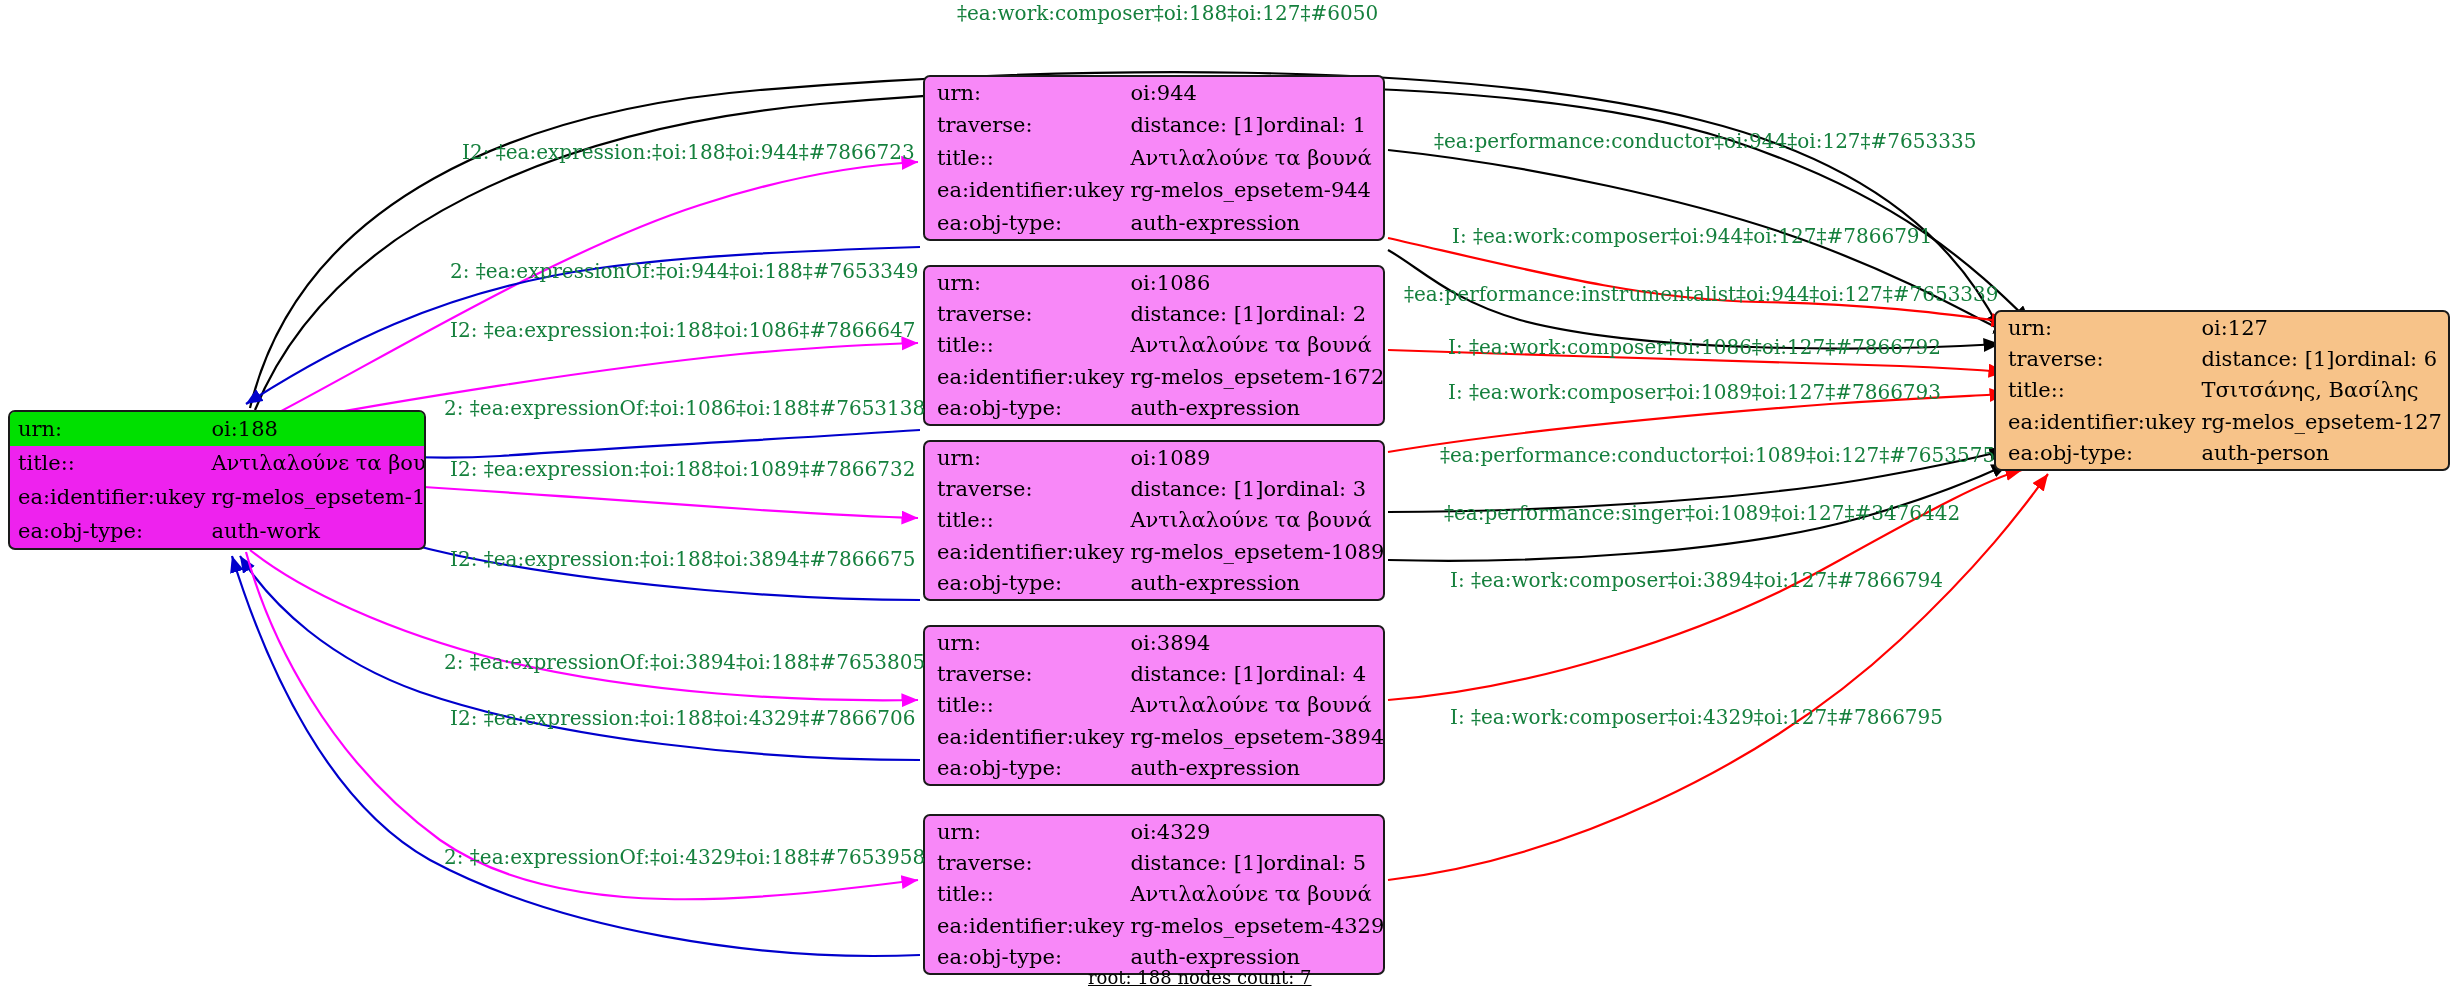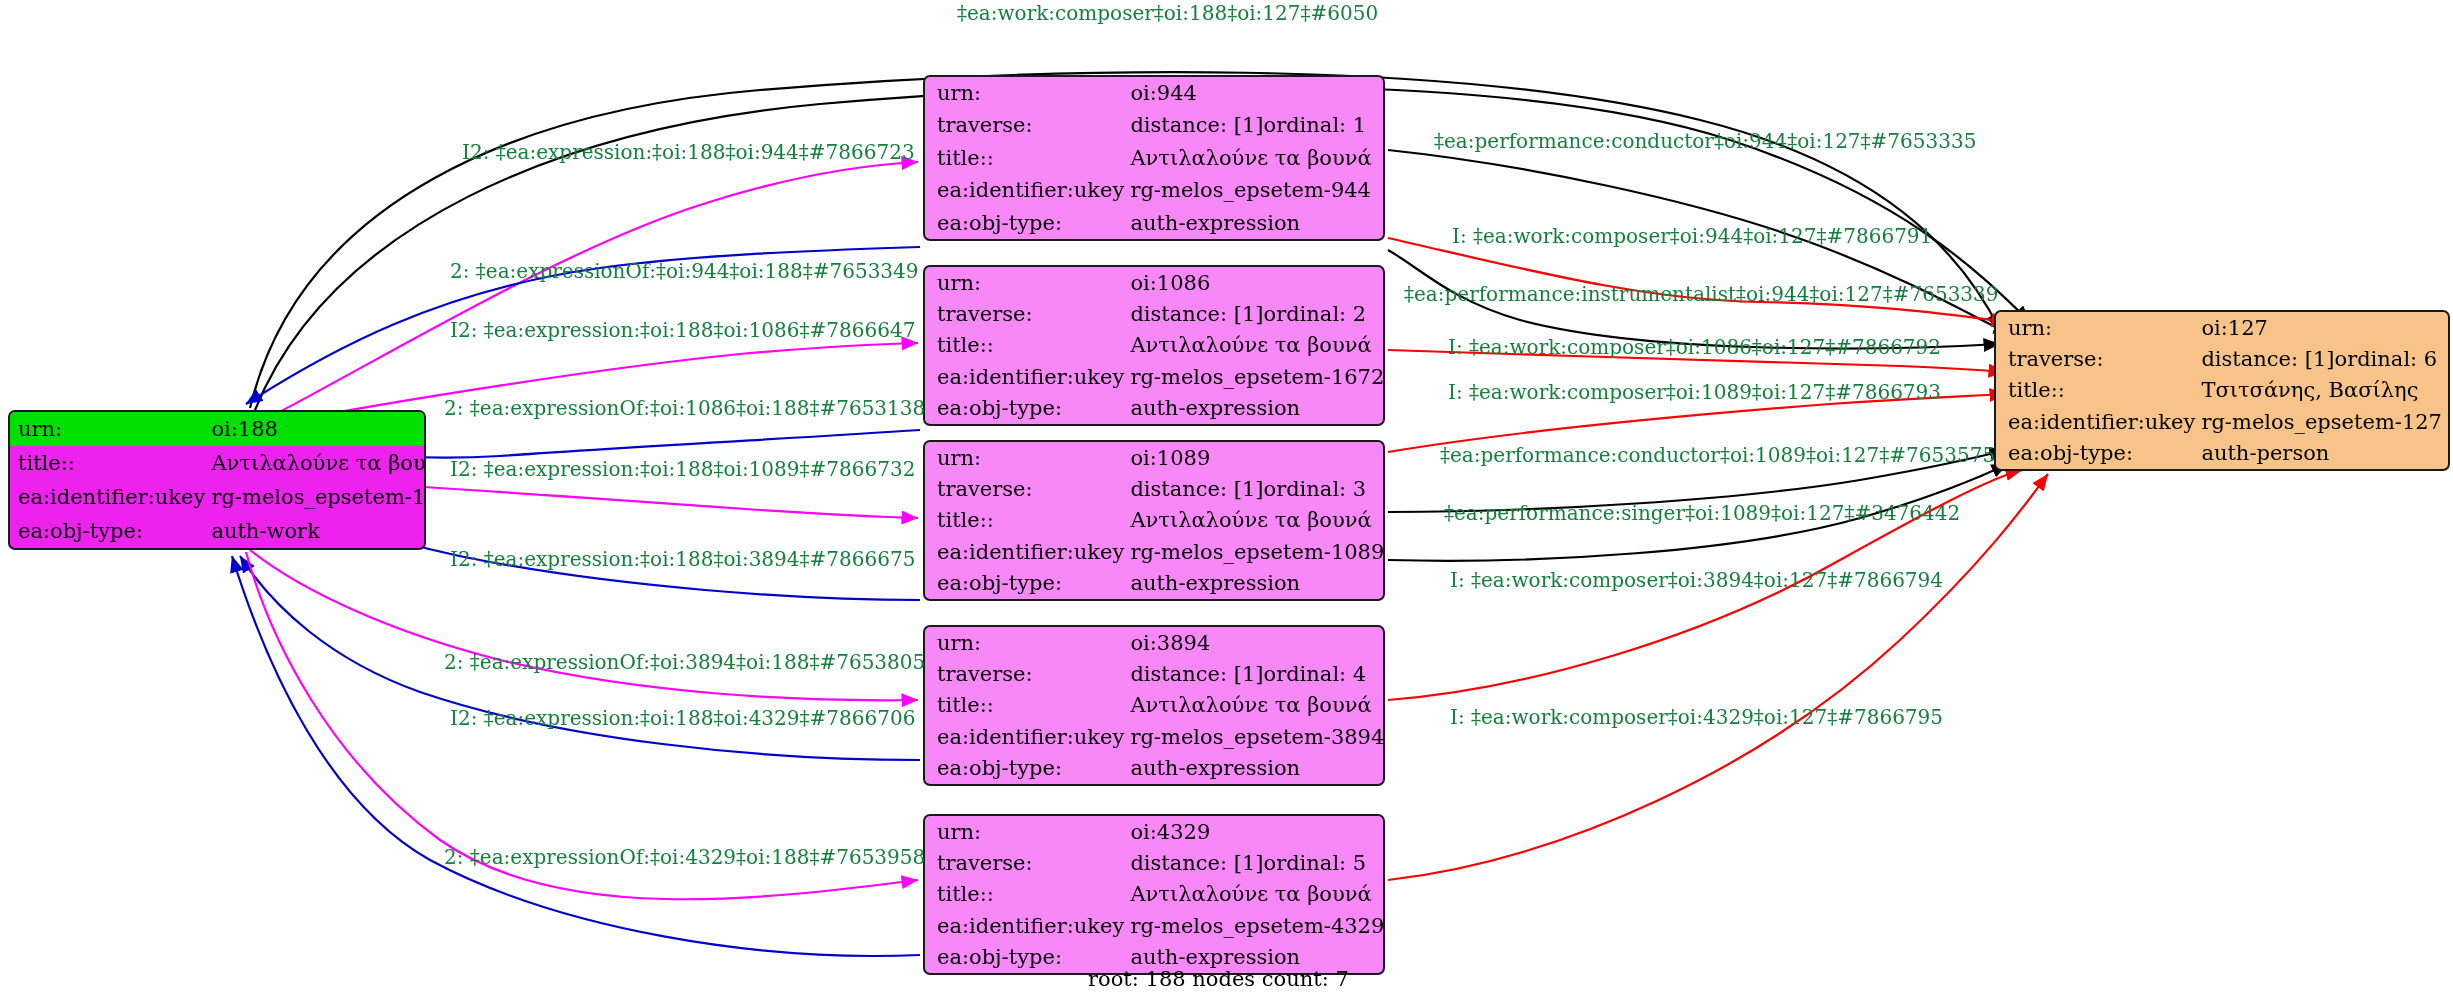--- a/index.html
+++ b/index.html
@@ -82,24 +82,25 @@
   .edge-label {
     position: absolute;
     font-size: 20px;
     color: #15803d;
     white-space: nowrap;
     z-index: 6;
     line-height: 1;
   }
   .footer-label {
     position: absolute;
-    font-size: 21px;
+    font-size: 18px;
     color: #000000;
     white-space: nowrap;
     z-index: 6;
+    text-decoration: underline;
   }
 </style>
 </head>
 <body>
 
 <div id="stage">
 
   <svg id="edges" viewBox="0 0 2453 997">
     <defs>
       <marker id="ahBlack" markerWidth="9" markerHeight="9" refX="7.5" refY="3.2" orient="auto" markerUnits="strokeWidth">

